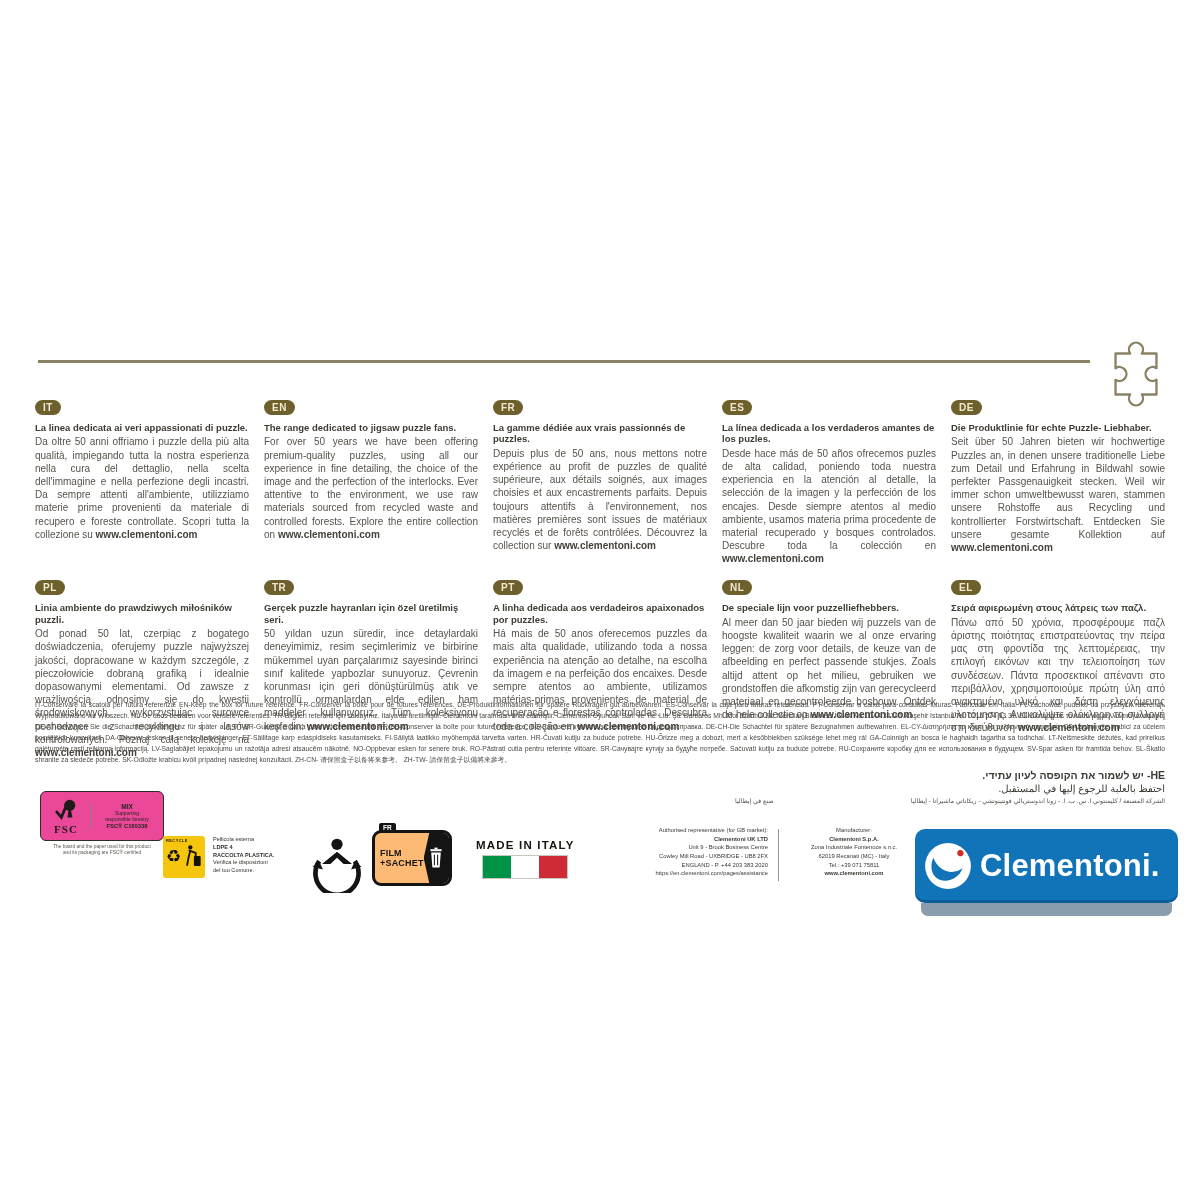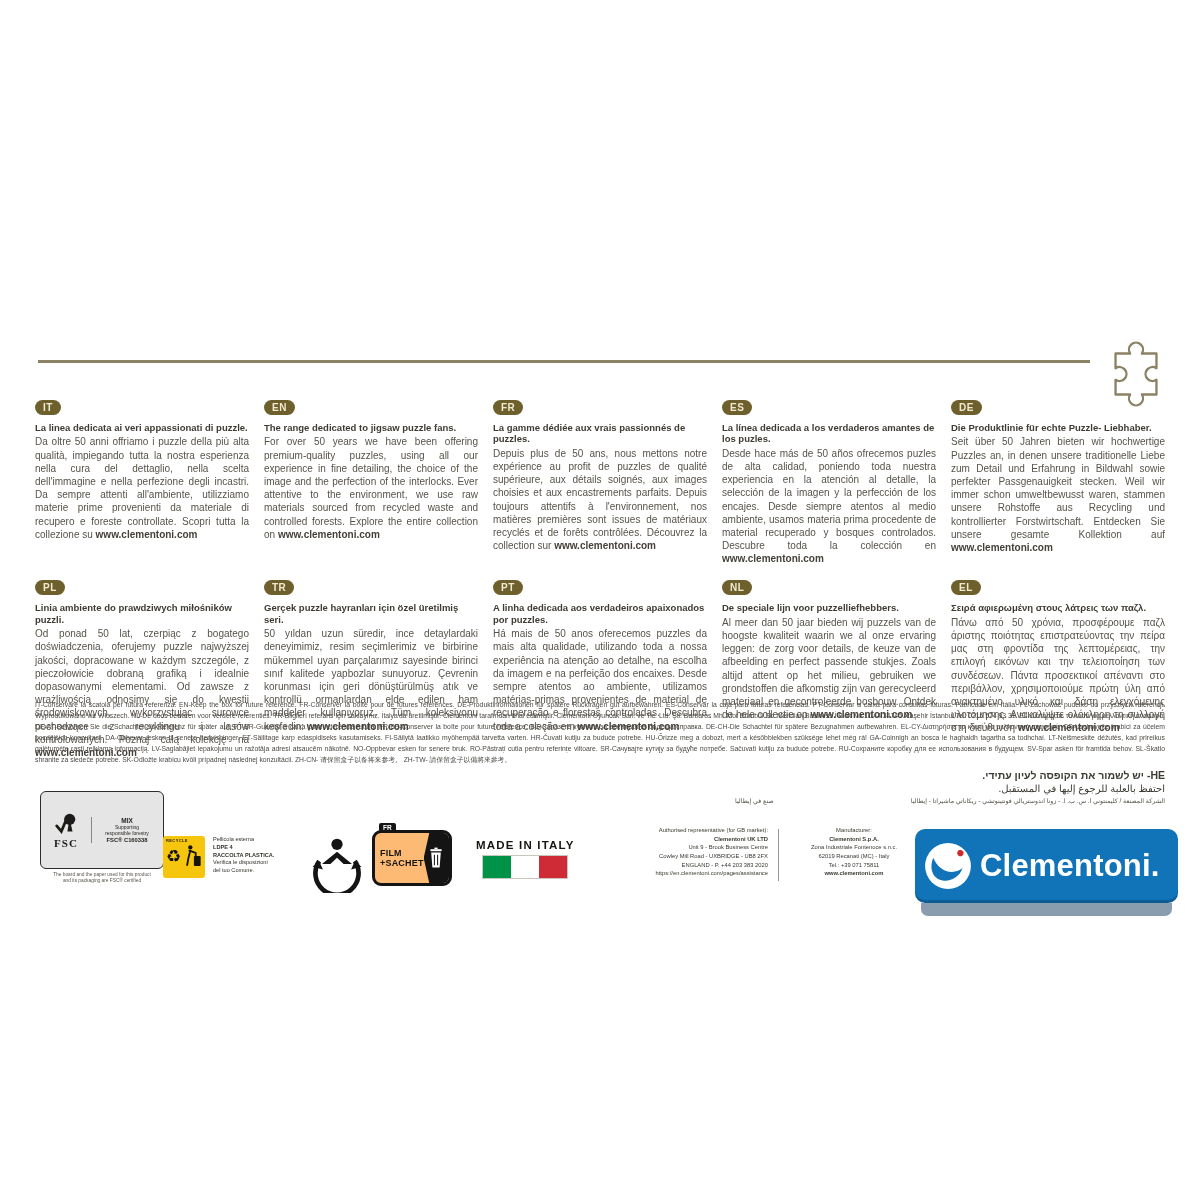--- a/index.html
+++ b/index.html
@@ -24,21 +24,21 @@
   .block-body strong{color:#45413a;}
 
   
   #legal{top:699px;left:35px;width:1130px;font-size:6.8px;line-height:1.62;color:#4c4843;text-align:justify;margin:0;}
   #legal-he{top:769px;right:35px;width:520px;text-align:right;direction:rtl;font-size:10.5px;font-weight:bold;color:#3d3a34;}
   #legal-ar{top:783px;right:35px;width:520px;text-align:right;direction:rtl;font-size:10px;color:#3d3a34;}
   #legal-ar2{top:797px;right:35px;width:430px;display:flex;justify-content:space-between;direction:rtl;font-size:6.3px;color:#55514a;}
 
   
   #fsc-block{left:40px;top:791px;width:124px;}
-  .fsc-box{border:1.5px solid #2e2c28;border-radius:6px;height:48px;display:flex;align-items:center;padding:14px 5px;gap:5px;background:#e5e5e5;}
+  .fsc-box{border:1.5px solid #2e2c28;border-radius:6px;height:48px;display:flex;align-items:center;padding:0 5px;gap:5px;background:#ec4899;}
   .fsc-left{display:flex;flex-direction:column;align-items:center;width:40px;}
   .fsc-word{font-family:"Liberation Serif",serif;font-weight:bold;font-size:11px;letter-spacing:1px;color:#1c1b18;}
   .fsc-right{flex:1;text-align:center;color:#26241f;border-left:1px solid #8a877e;padding-left:4px;}
   .fsc-mix{font-weight:bold;font-size:6.5px;}
   .fsc-tag{font-size:5px;line-height:1.25;}
   .fsc-code{font-weight:bold;font-size:5.8px;margin-top:1px;}
   .fsc-caption{font-size:4.8px;color:#5b574f;text-align:center;line-height:1.3;margin-top:3px;}
 
   
   #plastic-block{left:163px;top:836px;display:flex;gap:8px;align-items:flex-start;}

